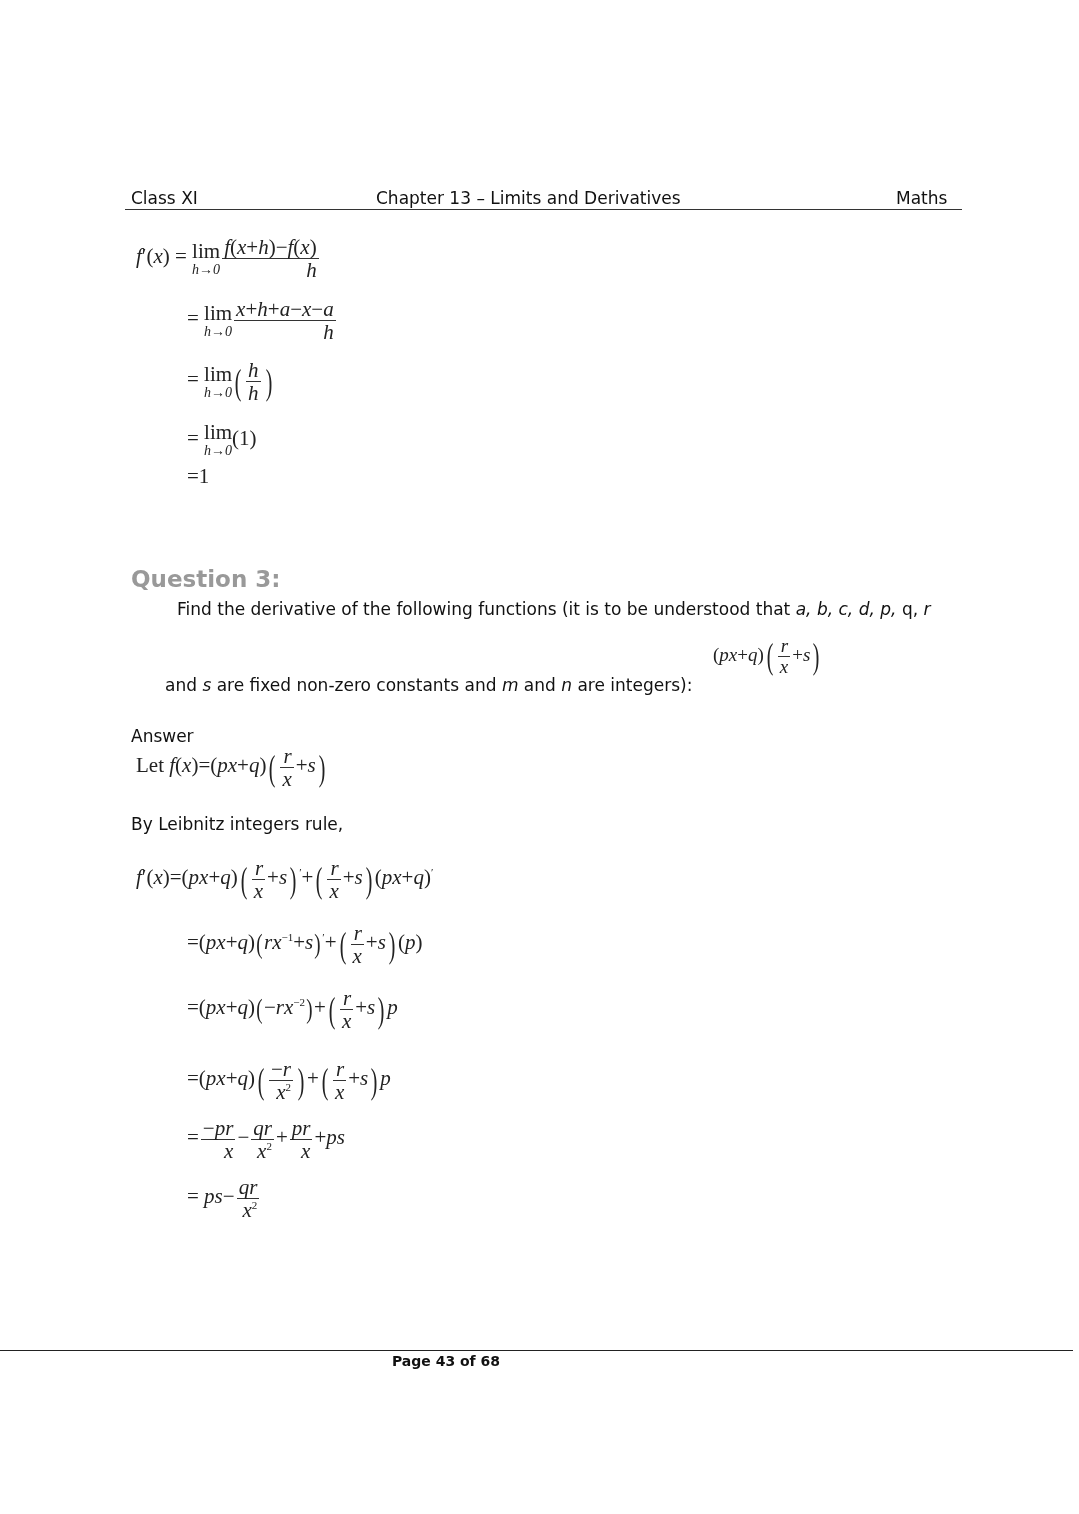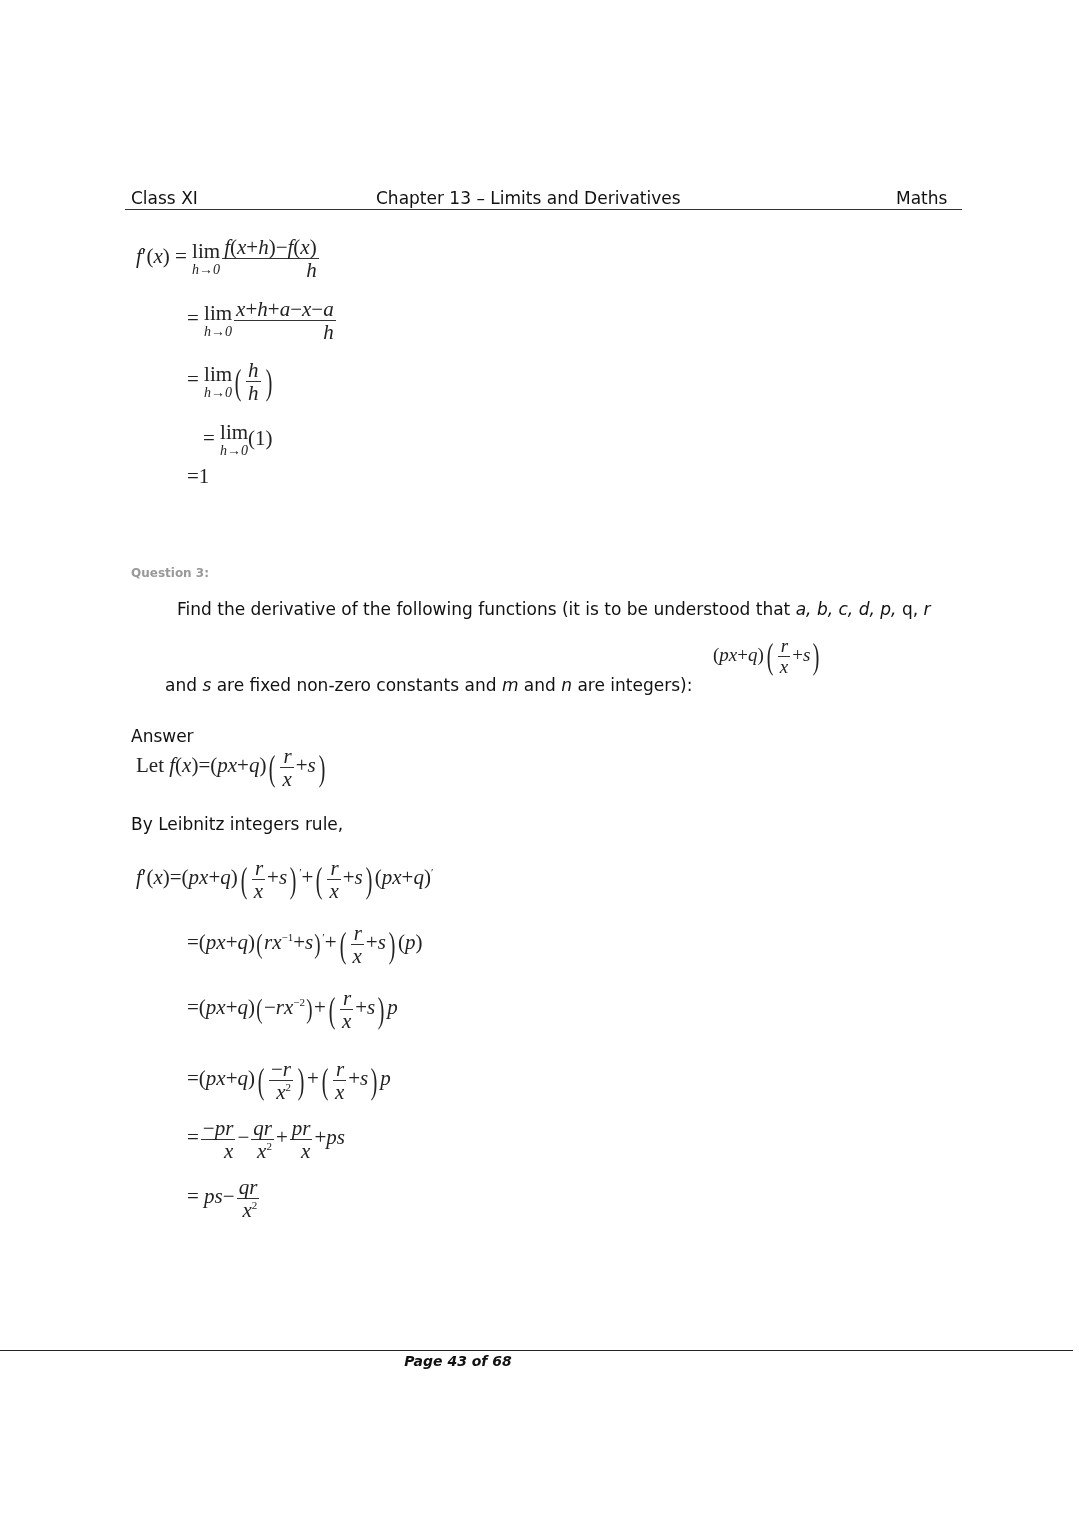--- a/index.html
+++ b/index.html
@@ -11,42 +11,42 @@
   .math i { font-style:italic; }
   .frac { display:inline-block; vertical-align:middle; text-align:right; margin:0 2px; }
   .frac > span { display:block; line-height:1.05; padding:0 2px; }
   .frac > .num { border-bottom:1.2px solid #333; }
   .lim { display:inline-block; vertical-align:middle; line-height:1; }
   .lim .sub { display:block; font-size:14px; font-style:italic; margin-top:1px; }
   .big { font-size:36px; font-weight:100; vertical-align:middle; line-height:1; transform:scaleX(0.55); display:inline-block; }
   .med { font-size:27px; vertical-align:middle; line-height:1; transform:scaleX(0.7); display:inline-block; }
   sup { font-size:11px; }
   .txt { font-size:17px; color:#111; white-space:nowrap; }
-  .q-title { font-weight:bold; color:#999; font-size:12px; }
+  .q-title { font-weight:bold; color:#999; font-size:23px; }
   .footer-line { left:0; top:1350px; width:1073px; border-top:1.5px solid #222; }
-  .footer { top:1353px; left:12px; width:892px; text-align:center; font-weight:bold; font-size:14px; font-family:"DejaVu Sans", sans-serif;font-style:italic; }
+  .footer { top:1353px; left:0; width:892px; text-align:center; font-weight:bold; font-size:14px; font-family:"DejaVu Sans", sans-serif; }
 </style>
 </head>
 <body>
 
 <div class="abs hdr" style="left:131px;">Class XI</div>
 <div class="abs hdr" style="left:376px;">Chapter 13 – Limits and Derivatives</div>
 <div class="abs hdr" style="left:896px;">Maths</div>
 <div class="abs hdr-line"></div>
 
 <div class="abs math" style="left:136px; top:236px;">
   <i>f</i>′(<i>x</i>) = <span class="lim"><span>lim</span><span class="sub">h→0</span></span><span class="frac"><span class="num"><i>f</i>(<i>x</i>+<i>h</i>)−<i>f</i>(<i>x</i>)</span><span><i>h</i></span></span>
 </div>
 <div class="abs math" style="left:187px; top:298px;">
   = <span class="lim"><span>lim</span><span class="sub">h→0</span></span><span class="frac"><span class="num"><i>x</i>+<i>h</i>+<i>a</i>−<i>x</i>−<i>a</i></span><span><i>h</i></span></span>
 </div>
 <div class="abs math" style="left:187px; top:359px;">
   = <span class="lim"><span>lim</span><span class="sub">h→0</span></span><span class="big">(</span><span class="frac"><span class="num"><i>h</i></span><span><i>h</i></span></span><span class="big">)</span>
 </div>
-<div class="abs math" style="left:187px; top:422px;margin-left:16px;">
+<div class="abs math" style="left:187px; top:422px;">
   = <span class="lim"><span>lim</span><span class="sub">h→0</span></span>(1)
 </div>
 <div class="abs math" style="left:187px; top:464px;">=1</div>
 
 <div class="abs q-title" style="left:131px; top:566px;">Question 3:</div>
 <div class="abs txt" style="left:131px; top:599px;margin-left:46px;">
   <span>Find the derivative of the following functions (it is to be understood that </span><i>a, b, c, d, p, </i><span>q, </span><i>r</i>
 </div>
 <div class="abs txt" style="left:131px; top:675px;margin-left:34px;">
   <span>and </span><i>s</i><span> are fixed non-zero constants and </span><i>m</i><span> and </span><i>n</i><span> are integers):</span>

